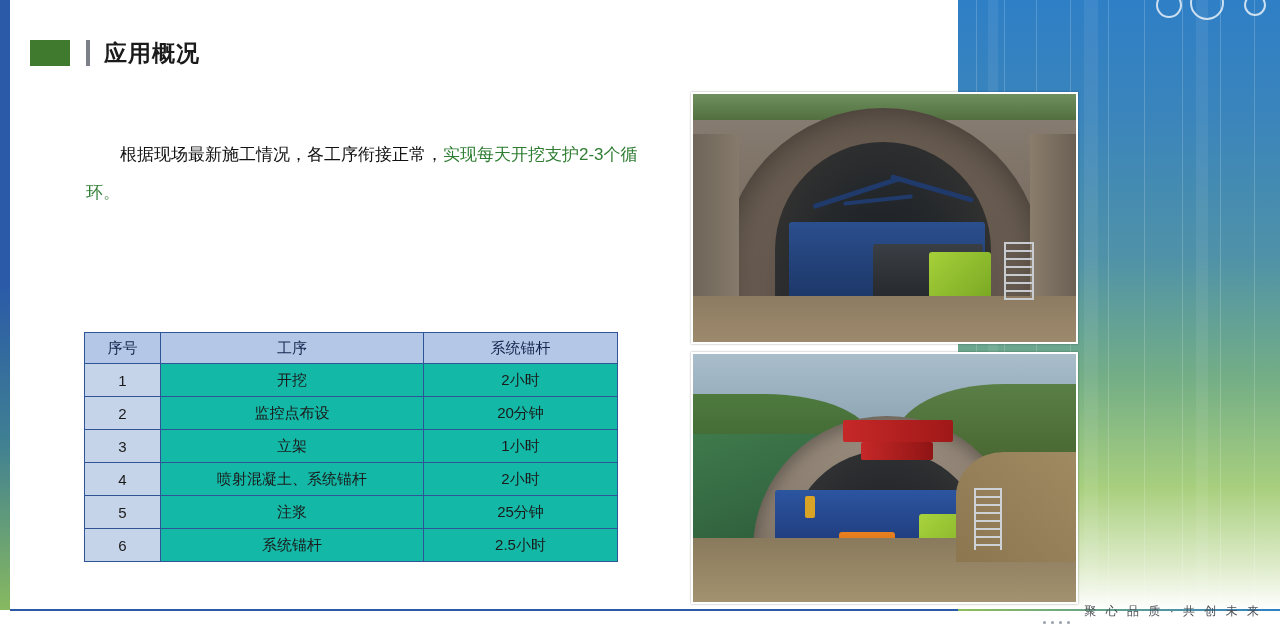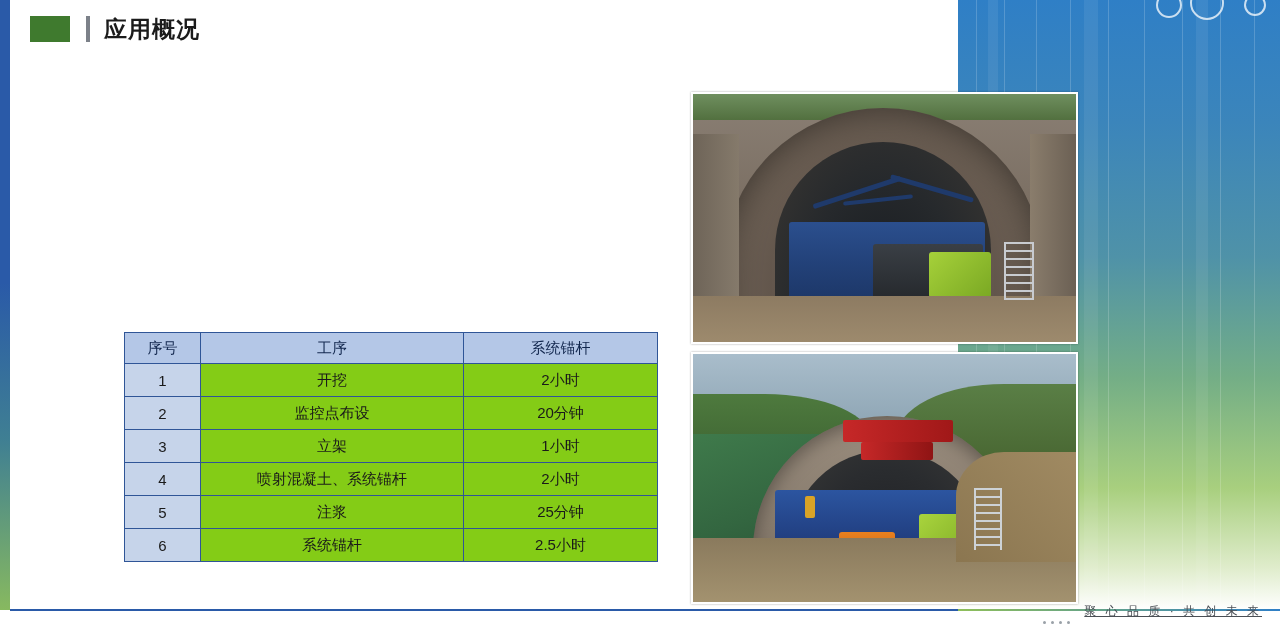--- a/index.html
+++ b/index.html
@@ -92,42 +92,41 @@
   .footer-slogan {
     position: absolute;
     right: 18px;
     bottom: 0px;
     height: 26px;
     line-height: 18px;
     font-size: 12px;
     letter-spacing: 3px;
     color: #4a4f55;
     white-space: nowrap;
-    text-decoration: underline;
   }
   .footer-dots {
     position: absolute;
     right: 210px;
     bottom: 4px;
     display: flex;
     gap: 5px;
     align-items: center;
   }
   .footer-dots span {
     display: block;
     width: 3px; height: 3px;
     background: #9aa1a8;
     border-radius: 50%;
   }
 
   
   .title-row {
     position: absolute;
     left: 30px;
-    top: 12px;
+    top: 36px;
     display: flex;
     align-items: center;
     height: 34px;
   }
   .title-square {
     width: 40px;
     height: 26px;
     background: #3f7a2e;
   }
   .title-divider {
@@ -161,21 +160,20 @@
   .highlight-green {
     color: #2e7d32;
   }
 
   
   .table-wrap {
     position: absolute;
     left: 84px;
     top: 332px;
     width: 452px;
-    margin-left: 40px;
   }
   table.stat-table {
     border-collapse: collapse;
     width: 533px;
     table-layout: fixed;
   }
   table.stat-table th,
   table.stat-table td {
     border: 1px solid #2f5597;
     height: 30px;
@@ -183,21 +181,21 @@
     font-size: 15px;
     color: #1a1a1a;
   }
   table.stat-table thead th {
     background: #b4c7e7;
     font-weight: normal;
     color: #11264d;
     height: 28px;
   }
   table.stat-table tbody td {
-    background: #84cc16;
+    background: #14b8a6;
   }
   table.stat-table tbody td.col-idx {
     background: #c6d4ea;
   }
   col.c1 { width: 76px; }
   col.c2 { width: 263px; }
   col.c3 { width: 194px; }
 
   .table-caption {
     position: absolute;
@@ -429,20 +427,23 @@
   <div class="circle-deco" style="right:56px; top:-14px; width:30px; height:30px;"></div>
   <div class="circle-deco" style="right:14px; top:-6px; width:18px; height:18px;"></div>
 
   <div class="title-row">
     <div class="title-square"></div>
     <div class="title-divider"></div>
     <div class="title-text">应用概况</div>
   </div>
 
   <div class="body-text">
+    <p>
+      <span>根据现场最新施工情况，各工序衔接正常，</span><span class="highlight-green">实现每天开挖支护2-3个循环。</span>
+    </p>
   </div>
 
   <div class="table-wrap">
     <table class="stat-table">
       <colgroup>
         <col class="c1">
           <col class="c2">
           <col class="c3">
       </colgroup>
       <thead>

